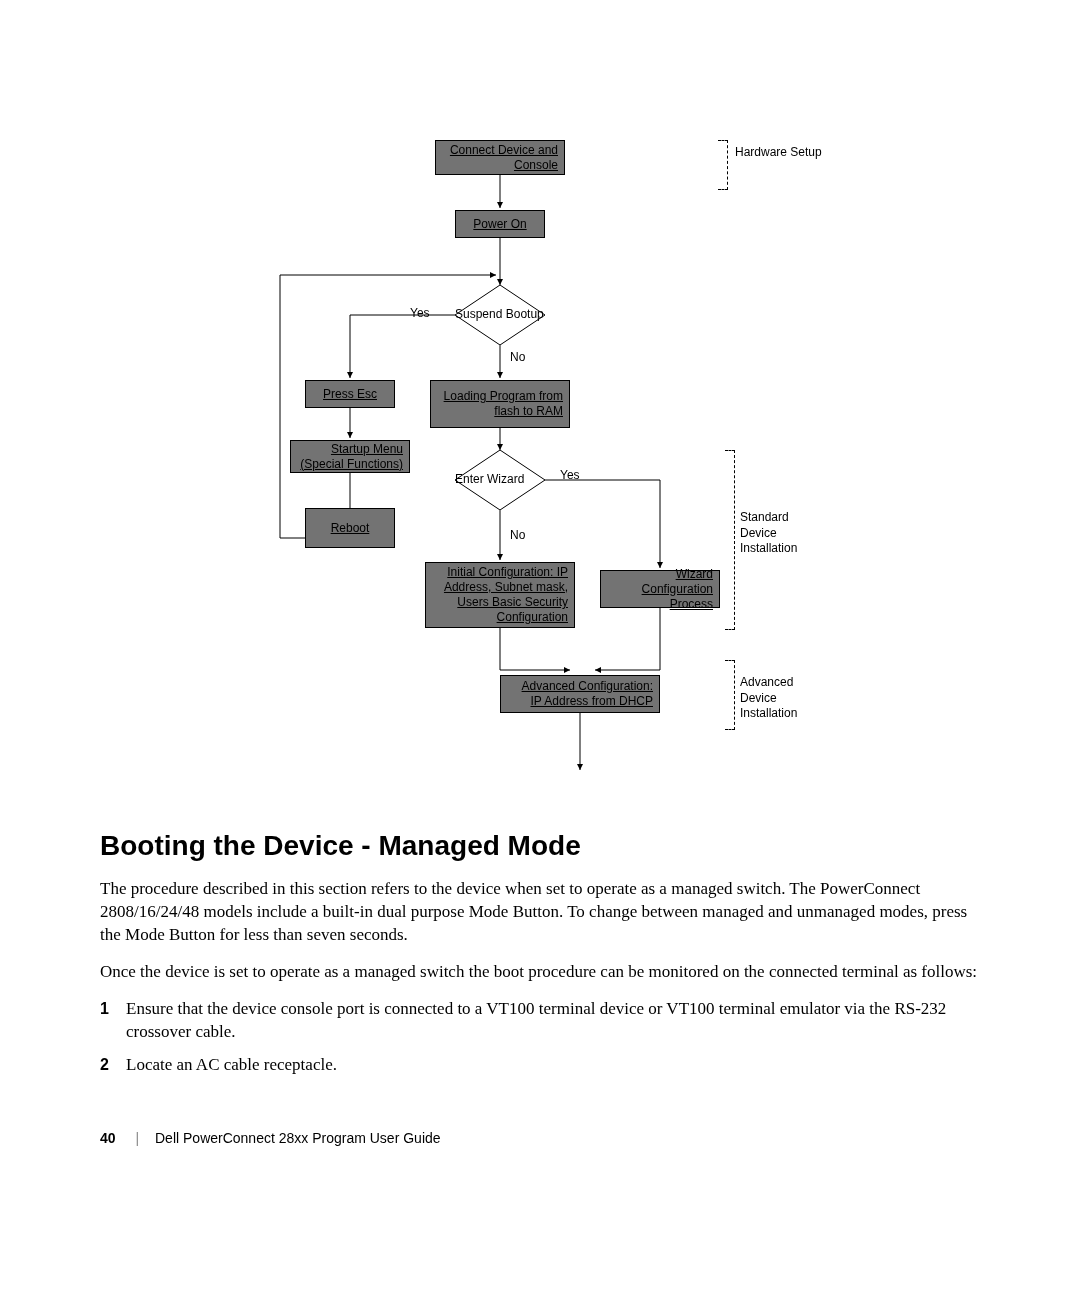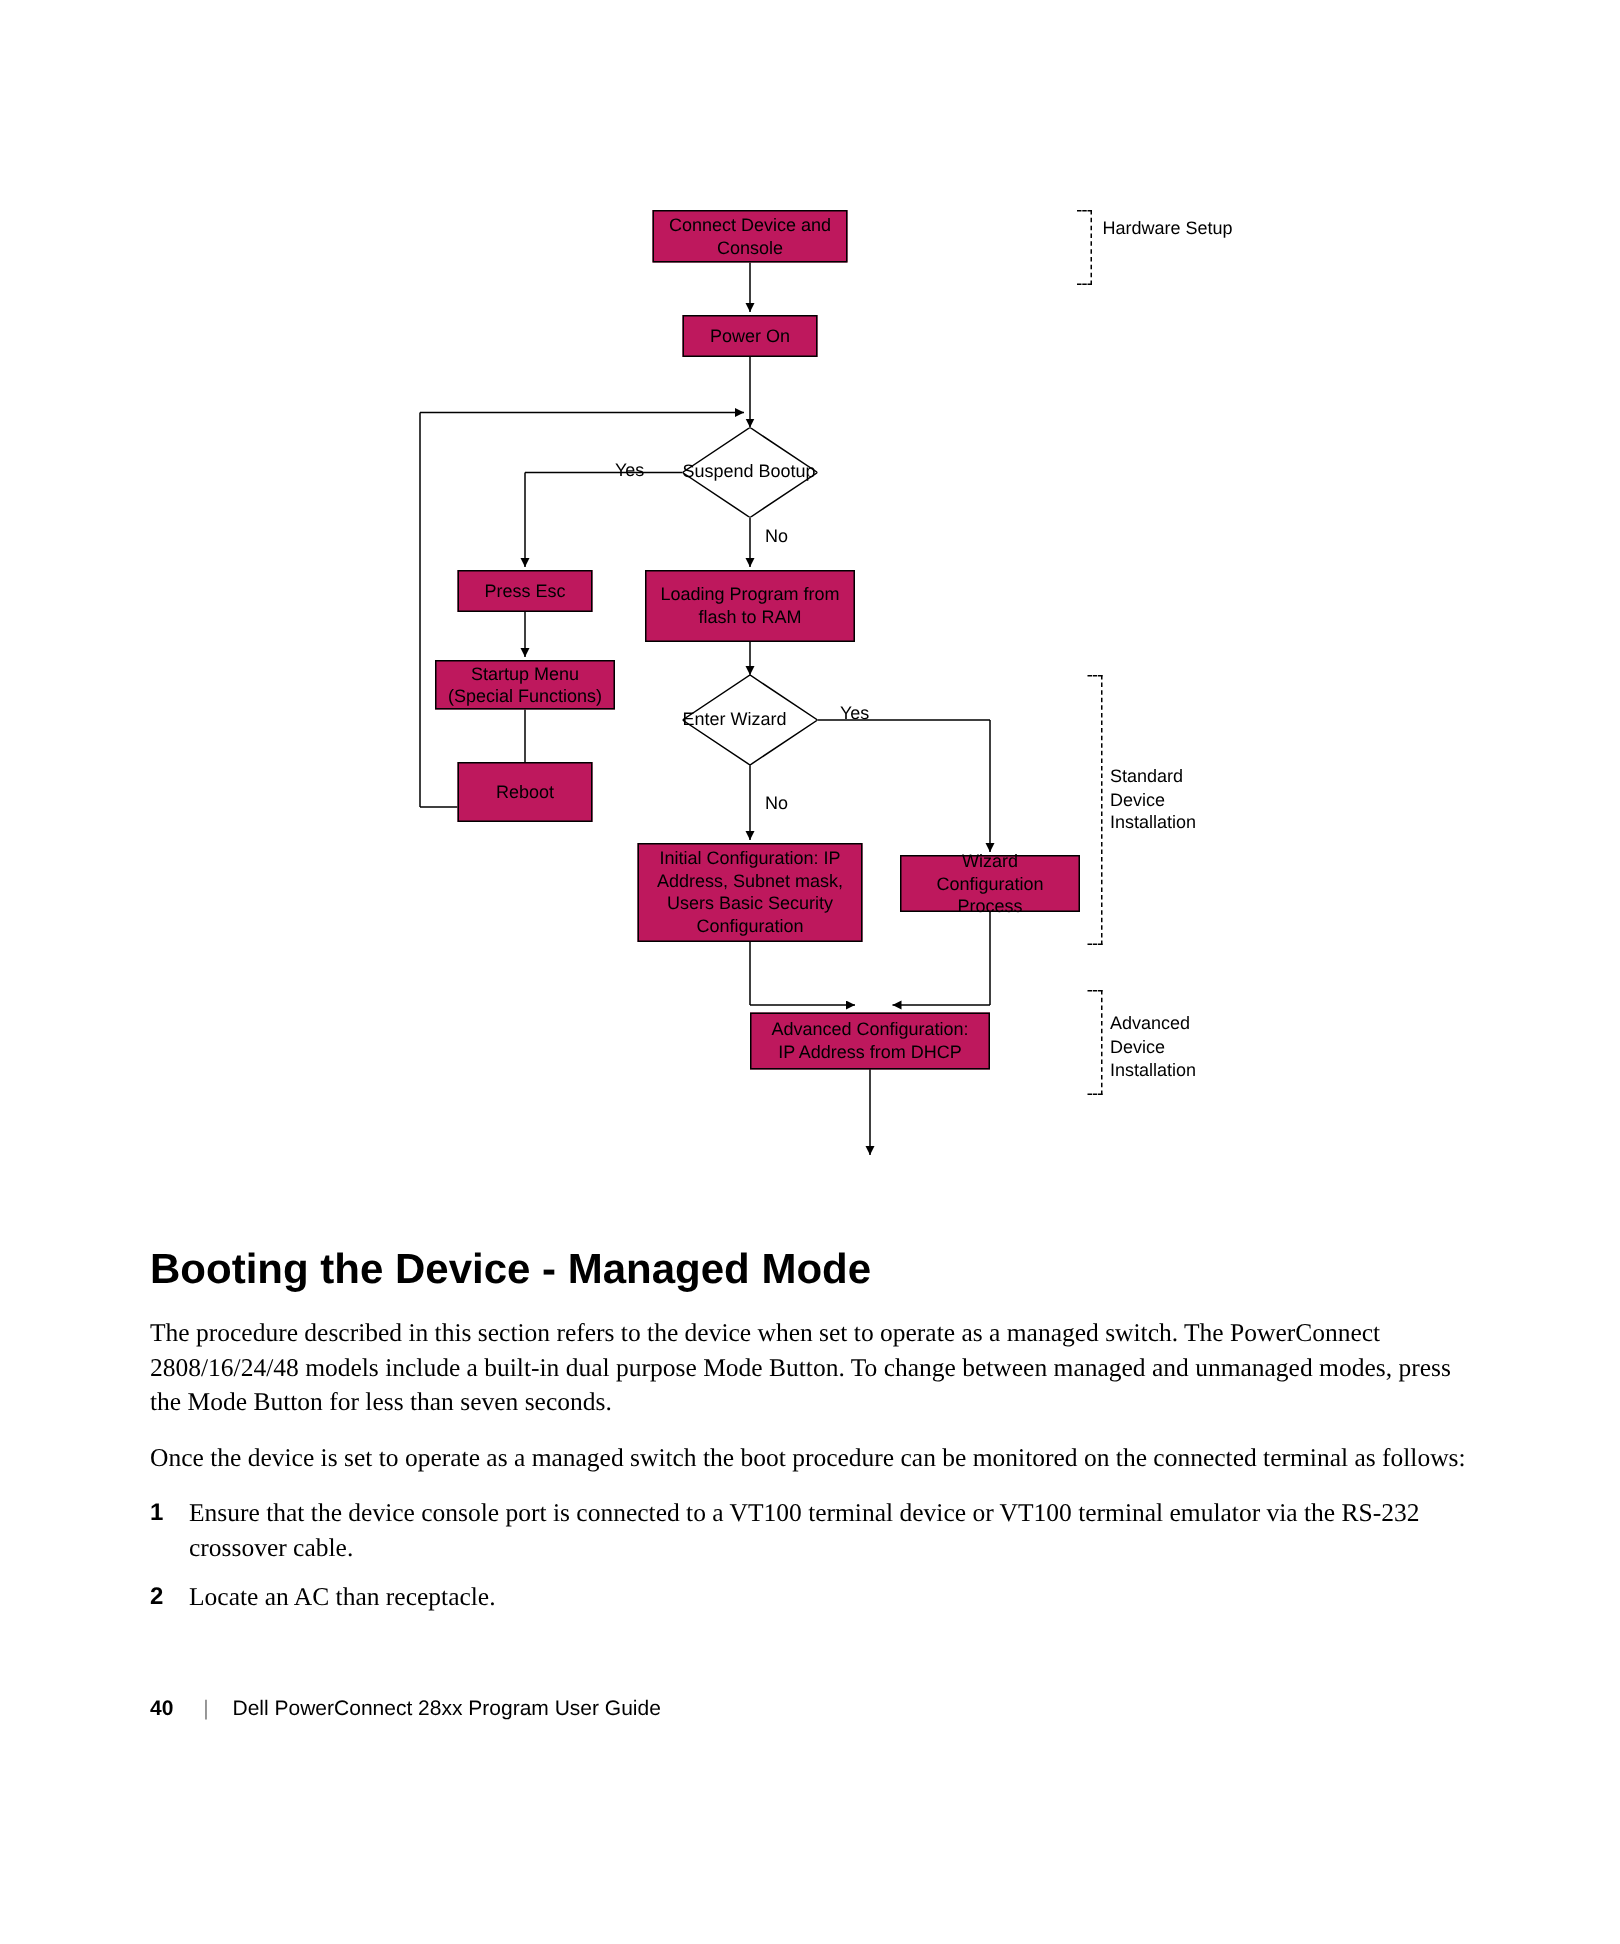--- a/index.html
+++ b/index.html
@@ -27,27 +27,28 @@
     position: relative;
     width: 700px;
     height: 660px;
     margin: 0 auto 40px 100px;
     font-family: Arial, Helvetica, sans-serif;
     font-size: 12px;
   }
   .node {
     position: absolute;
     border: 1px solid #000;
-    background: #be185d;
+    background: #737373;
     display: flex;
     align-items: center;
     justify-content: center;
-    text-align: center;
+    text-align: right;
     line-height: 1.25;
     padding: 4px 6px;
+    text-decoration: underline;
   }
   .diamond {
     position: absolute;
     width: 90px;
     height: 60px;
     display: flex;
     align-items: center;
   }
   .diamond svg { position: absolute; left: 0; top: 0; }
   .diamond .dtext { position: relative; text-align: center; font-size: 12px; line-height: 1.1; }
@@ -221,21 +222,21 @@
 
   </div>
 
   <h2 class="section">Booting the Device - Managed Mode</h2>
 
   <p class="body">The procedure described in this section refers to the device when set to operate as a managed switch. The PowerConnect 2808/16/24/48 models include a built-in dual purpose Mode Button. To change between managed and unmanaged modes, press the Mode Button for less than seven seconds.</p>
   <p class="body">Once the device is set to operate as a managed switch the boot procedure can be monitored on the connected terminal as follows:</p>
 
   <ol class="steps">
     <li>Ensure that the device console port is connected to a VT100 terminal device or VT100 terminal emulator via the RS-232 crossover cable.</li>
-    <li>Locate an AC than receptacle.</li>
+    <li>Locate an AC cable receptacle.</li>
   </ol>
 
 </div>
 
 <div class="footer">
   <span class="pn">40</span>
   <span class="sep">|</span>
   <span>Dell PowerConnect 28xx Program User Guide</span>
 </div>
 

